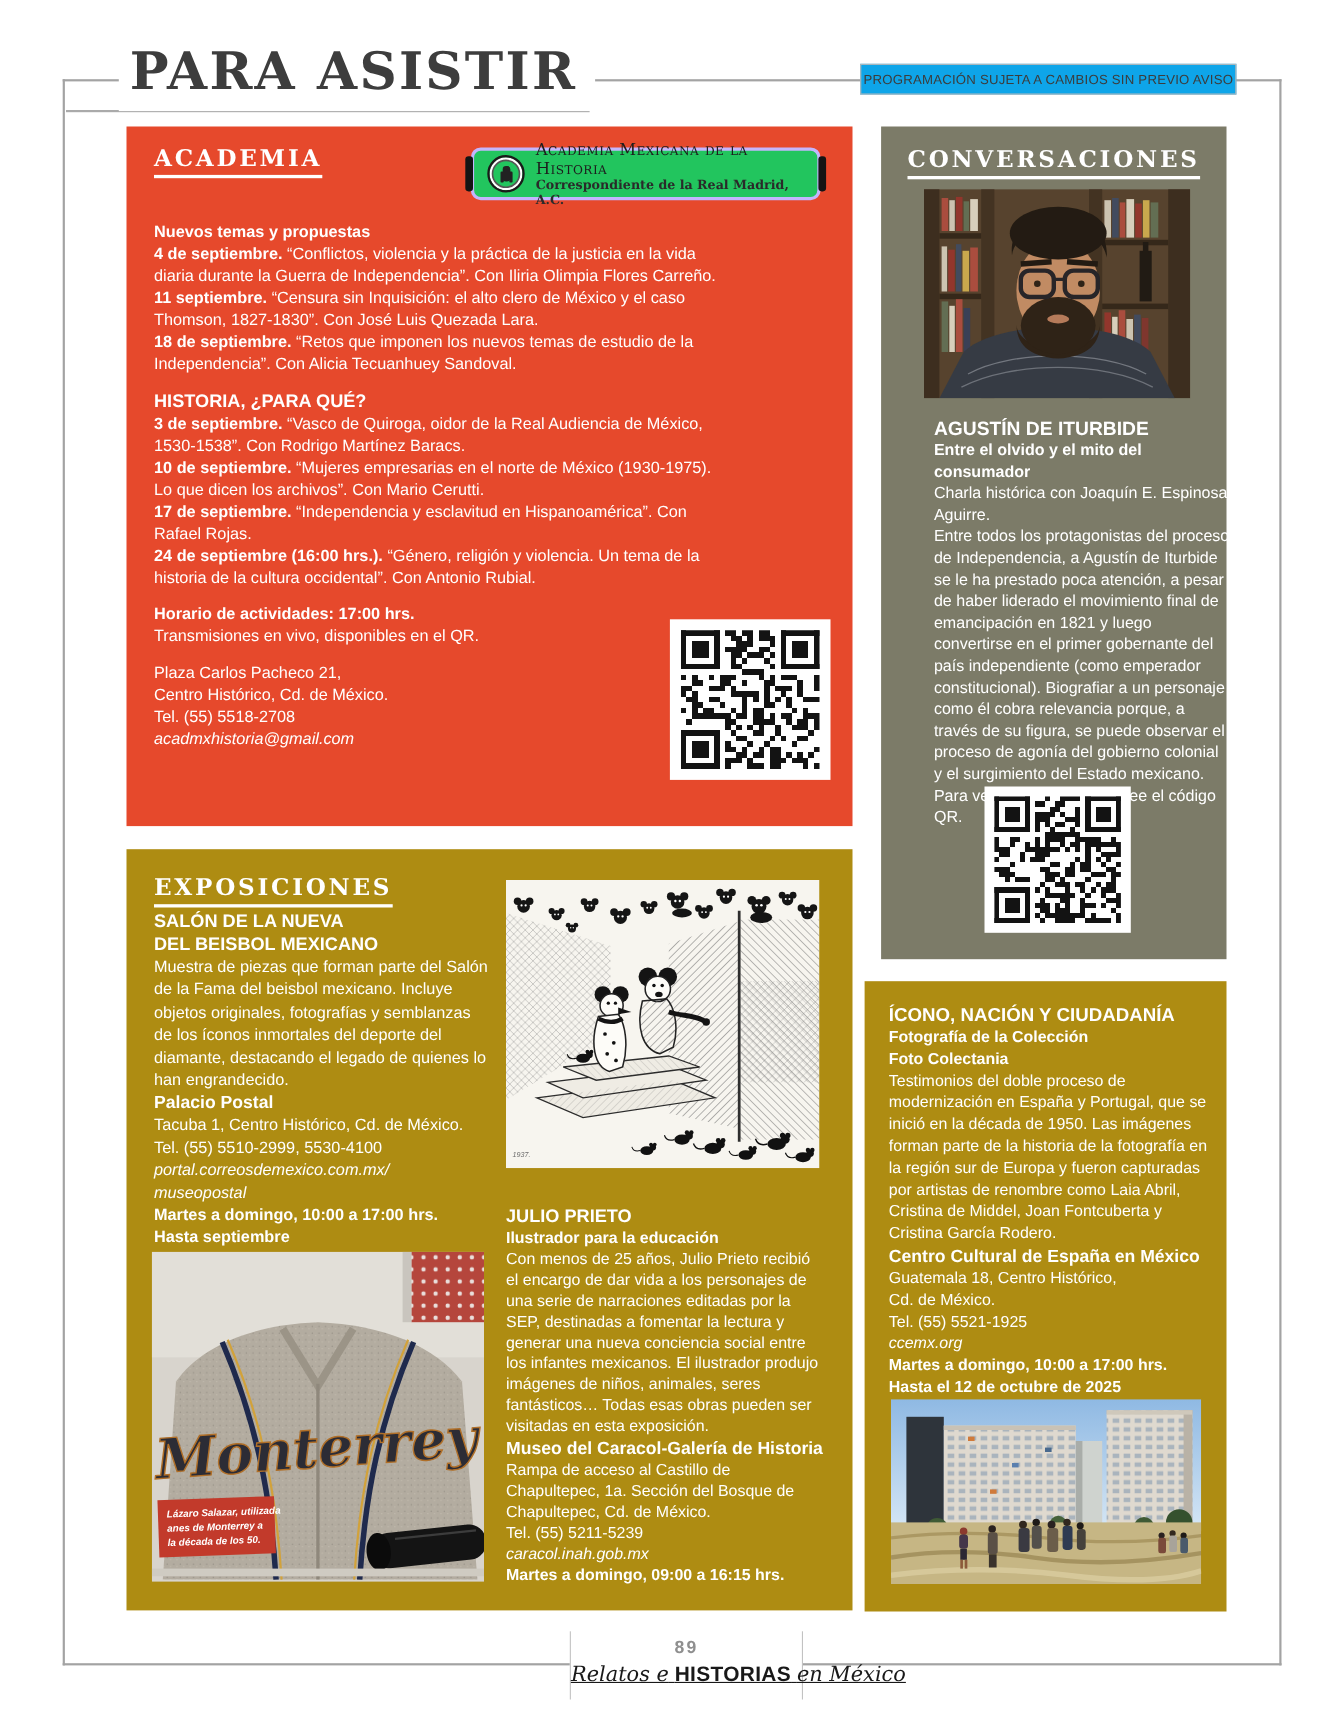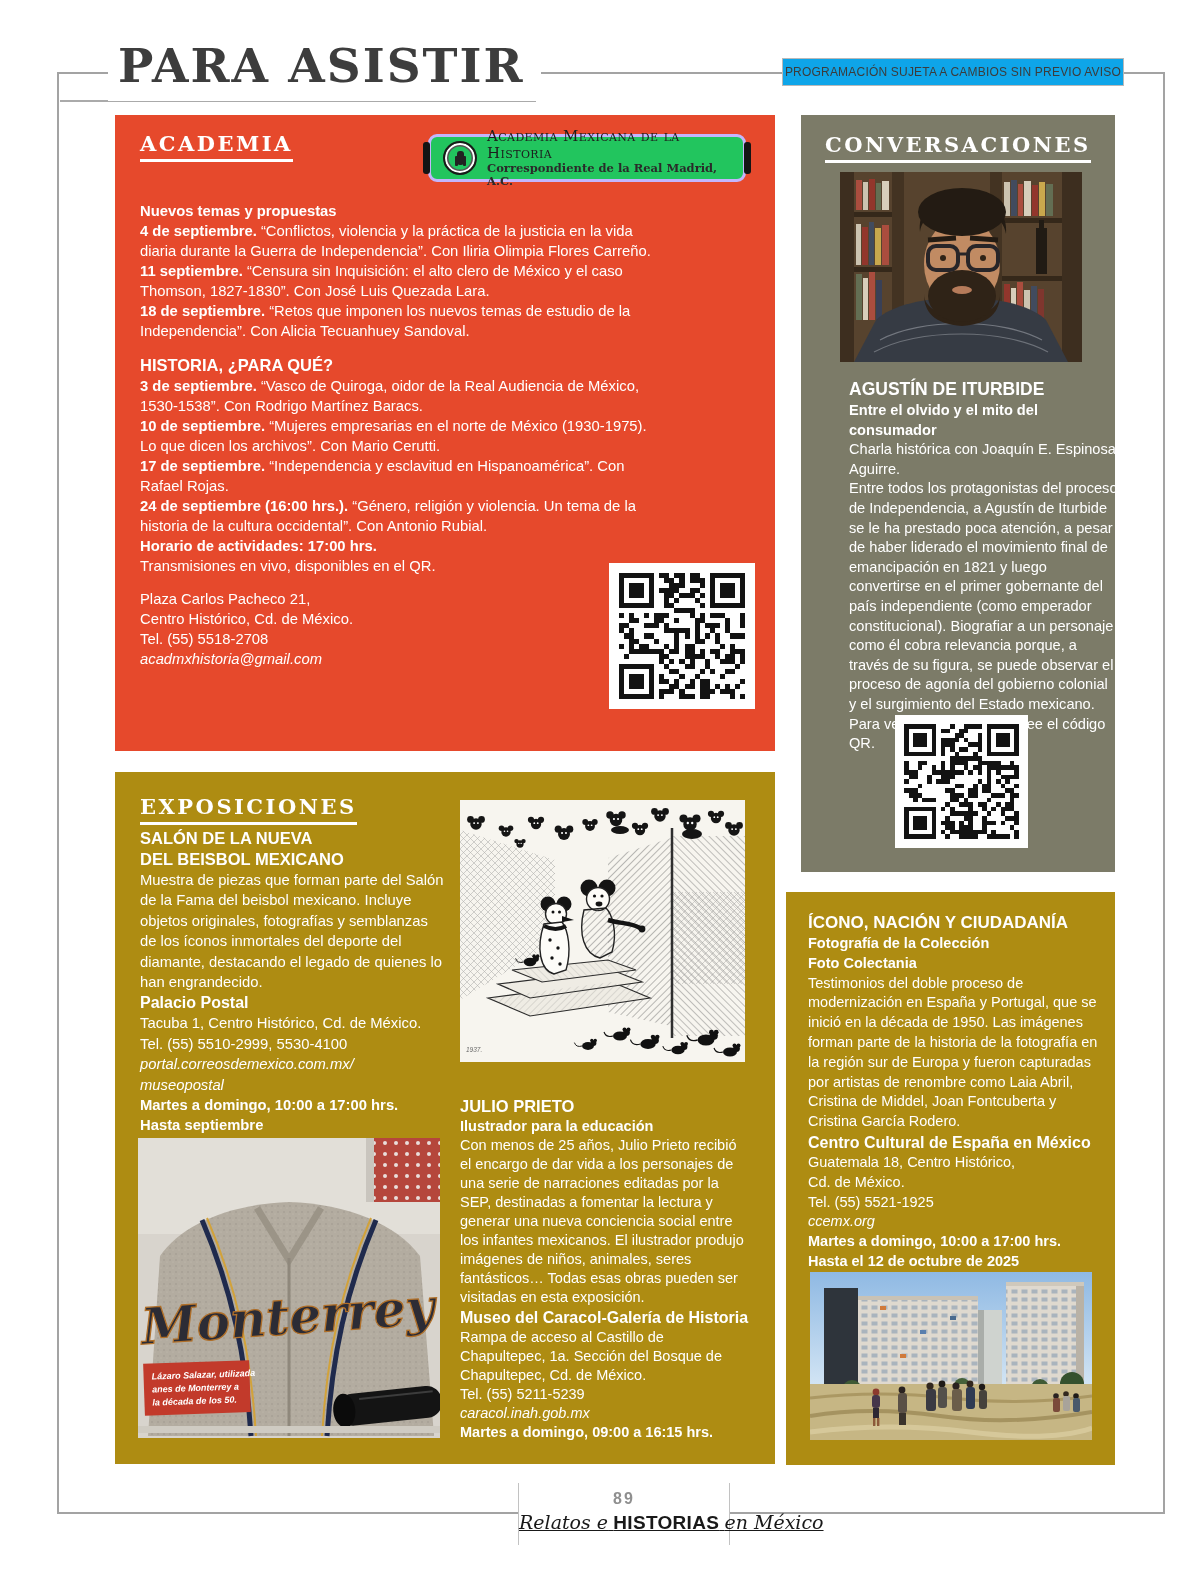--- a/index.html
+++ b/index.html
@@ -41,21 +41,21 @@
 .seal i{position:absolute; left:12px; top:8px; width:7px; height:14px; background:#222; border-radius:3px;
   box-shadow:-4px 3px 0 -2px #222, 4px 3px 0 -2px #222;}
 .logo-name{font-family:"DejaVu Serif",serif; font-variant:small-caps; font-size:15px; line-height:17px; letter-spacing:.4px;}
 .logo-sub{font-family:"DejaVu Serif",serif; font-weight:bold; font-size:11.5px; line-height:13px; color:#2a2a2a;}
 
 .academia-text{position:absolute; left:25px; top:86px; width:514px; font-size:14.8px; line-height:20px;}
 .prog-title{font-size:16.5px; line-height:21px; font-weight:bold;}
 .prog2{margin-top:14px;}
 .subhead{font-weight:bold;}
 .event{margin:0;}
-.sched{font-weight:bold;}
+.sched{margin-top:13px; font-weight:bold;}
 .addr{margin-top:13px;}
 .it{font-style:italic;}
 .qr{position:absolute; background:#fff; z-index:2;}
 .qr svg{display:block; width:100%; height:100%;}
 .qr-academia{left:494px; top:448px; width:146px; height:146px; padding:10px;}
 .qr-conv{left:94px; top:600px; width:133px; height:133px; padding:9px;}
 
 
 .conv-photo{position:absolute; left:39px; top:57px; width:242px; height:190px;}
 .conv-text{position:absolute; left:28px; top:263px; width:270px; font-size:14.6px; line-height:19.6px;margin-left:20px;}

